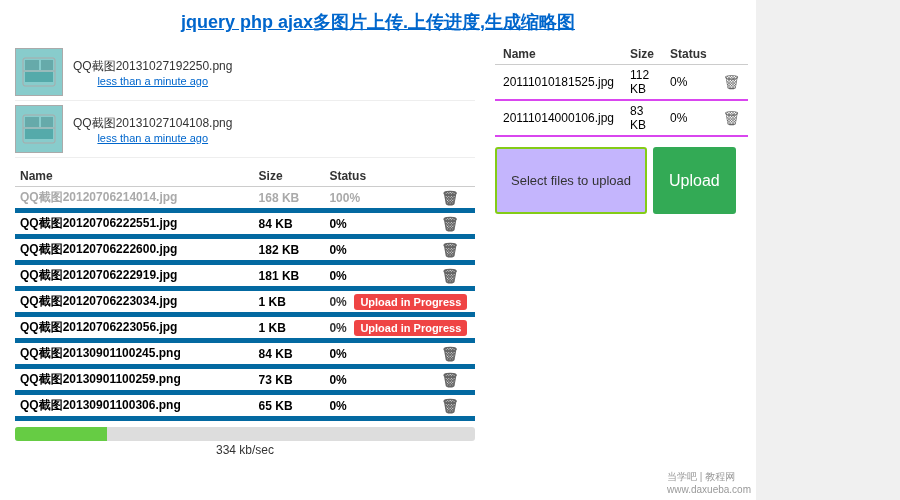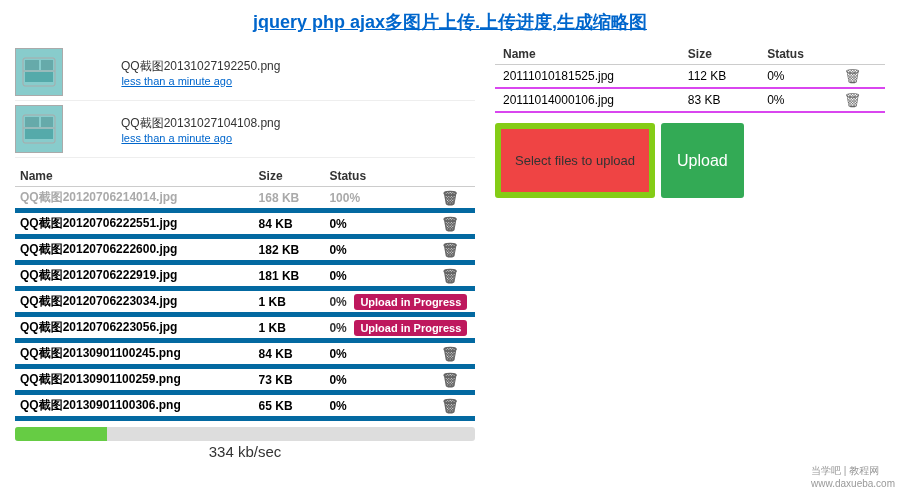--- a/index.html
+++ b/index.html
@@ -5,21 +5,21 @@
     * { box-sizing: border-box; margin: 0; padding: 0; }
     body {
       font-family: Arial, sans-serif;
       font-size: 12px;
       background: #f0f0f0;
       width: 900px;
       height: 500px;
       overflow: hidden;
     }
     .page-wrapper {
-      width: 900px;
+      width: 756px;
       height: 500px;
       background: #fff;
       position: relative;
       padding: 10px 15px;
     }
     .page-title {
       text-align: center;
       font-size: 18px;
       font-weight: bold;
       color: #0066cc;
@@ -52,21 +52,21 @@
       margin-right: 10px;
       background: #8cc;
       border: 1px solid #aaa;
       display: flex;
       align-items: center;
       justify-content: center;
       flex-shrink: 0;
     }
     .thumb svg { width: 36px; height: 36px; }
     .uploaded-item-info {}
-    .uploaded-item-name { font-size: 12px; color: #333; margin-left: 48px; }
+    .uploaded-item-name { font-size: 12px; color: #333; }
     .uploaded-item-time { font-size: 11px; color: #0066cc; text-decoration: underline; cursor: pointer; text-align: center; }
     
     .file-table { width: 100%; border-collapse: collapse; }
     .file-table th {
       text-align: left;
       font-size: 12px;
       font-weight: bold;
       color: #333;
       padding: 3px 5px;
       border-bottom: 1px solid #ccc;
@@ -76,21 +76,21 @@
       font-size: 12px;
       border-bottom: 5px solid #0369a1;
       vertical-align: middle;
       font-weight: bold;
     }
     .file-table tr.completed td { color: #aaa; }
     .upload-progress-cell {
       position: relative;
     }
     .upload-in-progress-badge {
-      background: #be185d;
+      background: #ef4444;
       color: white;
       font-size: 11px;
       padding: 2px 6px;
       border-radius: 3px;
       position: absolute;
       left: 30px;
       top: 50%;
       transform: translateY(-50%);
       white-space: nowrap;
       z-index: 10;
@@ -110,21 +110,21 @@
       border-radius: 3px;
       overflow: hidden;
       width: 100%;
     }
     .progress-bar-fill {
       background: #66cc44;
       height: 100%;
     }
     .progress-speed {
       text-align: center;
-      font-size: 15px;
+      font-size: 12px;
       color: #333;
       margin-top: 2px;
     }
     
     .right-panel {
       flex: 1;
     }
     .right-table { width: 100%; border-collapse: collapse; }
     .right-table th {
       text-align: left;
@@ -145,41 +145,41 @@
       font-size: 14px;
       cursor: pointer;
     }
     
     .buttons-area {
       margin-top: 10px;
       display: flex;
       gap: 6px;
     }
     .btn-select {
-      background: #ef4444;
+      background: #c4b5fd;
       color: #333;
-      border: 6px solid #84cc16;
+      border: 2px solid #84cc16;
       padding: 24px 14px;
       font-size: 13px;
       cursor: pointer;
       border-radius: 3px;
     }
     .btn-upload {
       background: #33aa55;
       color: #fff;
       border: 2px solid #33aa55;
       padding: 6px 14px;
       font-size: 16px;
       cursor: pointer;
       border-radius: 3px;
     }
     
     .watermark {
       position: absolute;
-      bottom: 11px;
+      bottom: 5px;
       right: 5px;
       font-size: 10px;
       color: #999;
     }
   </style>
 </head>
 <body>
 
 <div class="page-wrapper">
   <div class="page-title">jquery php ajax多图片上传.上传进度,生成缩略图</div>

